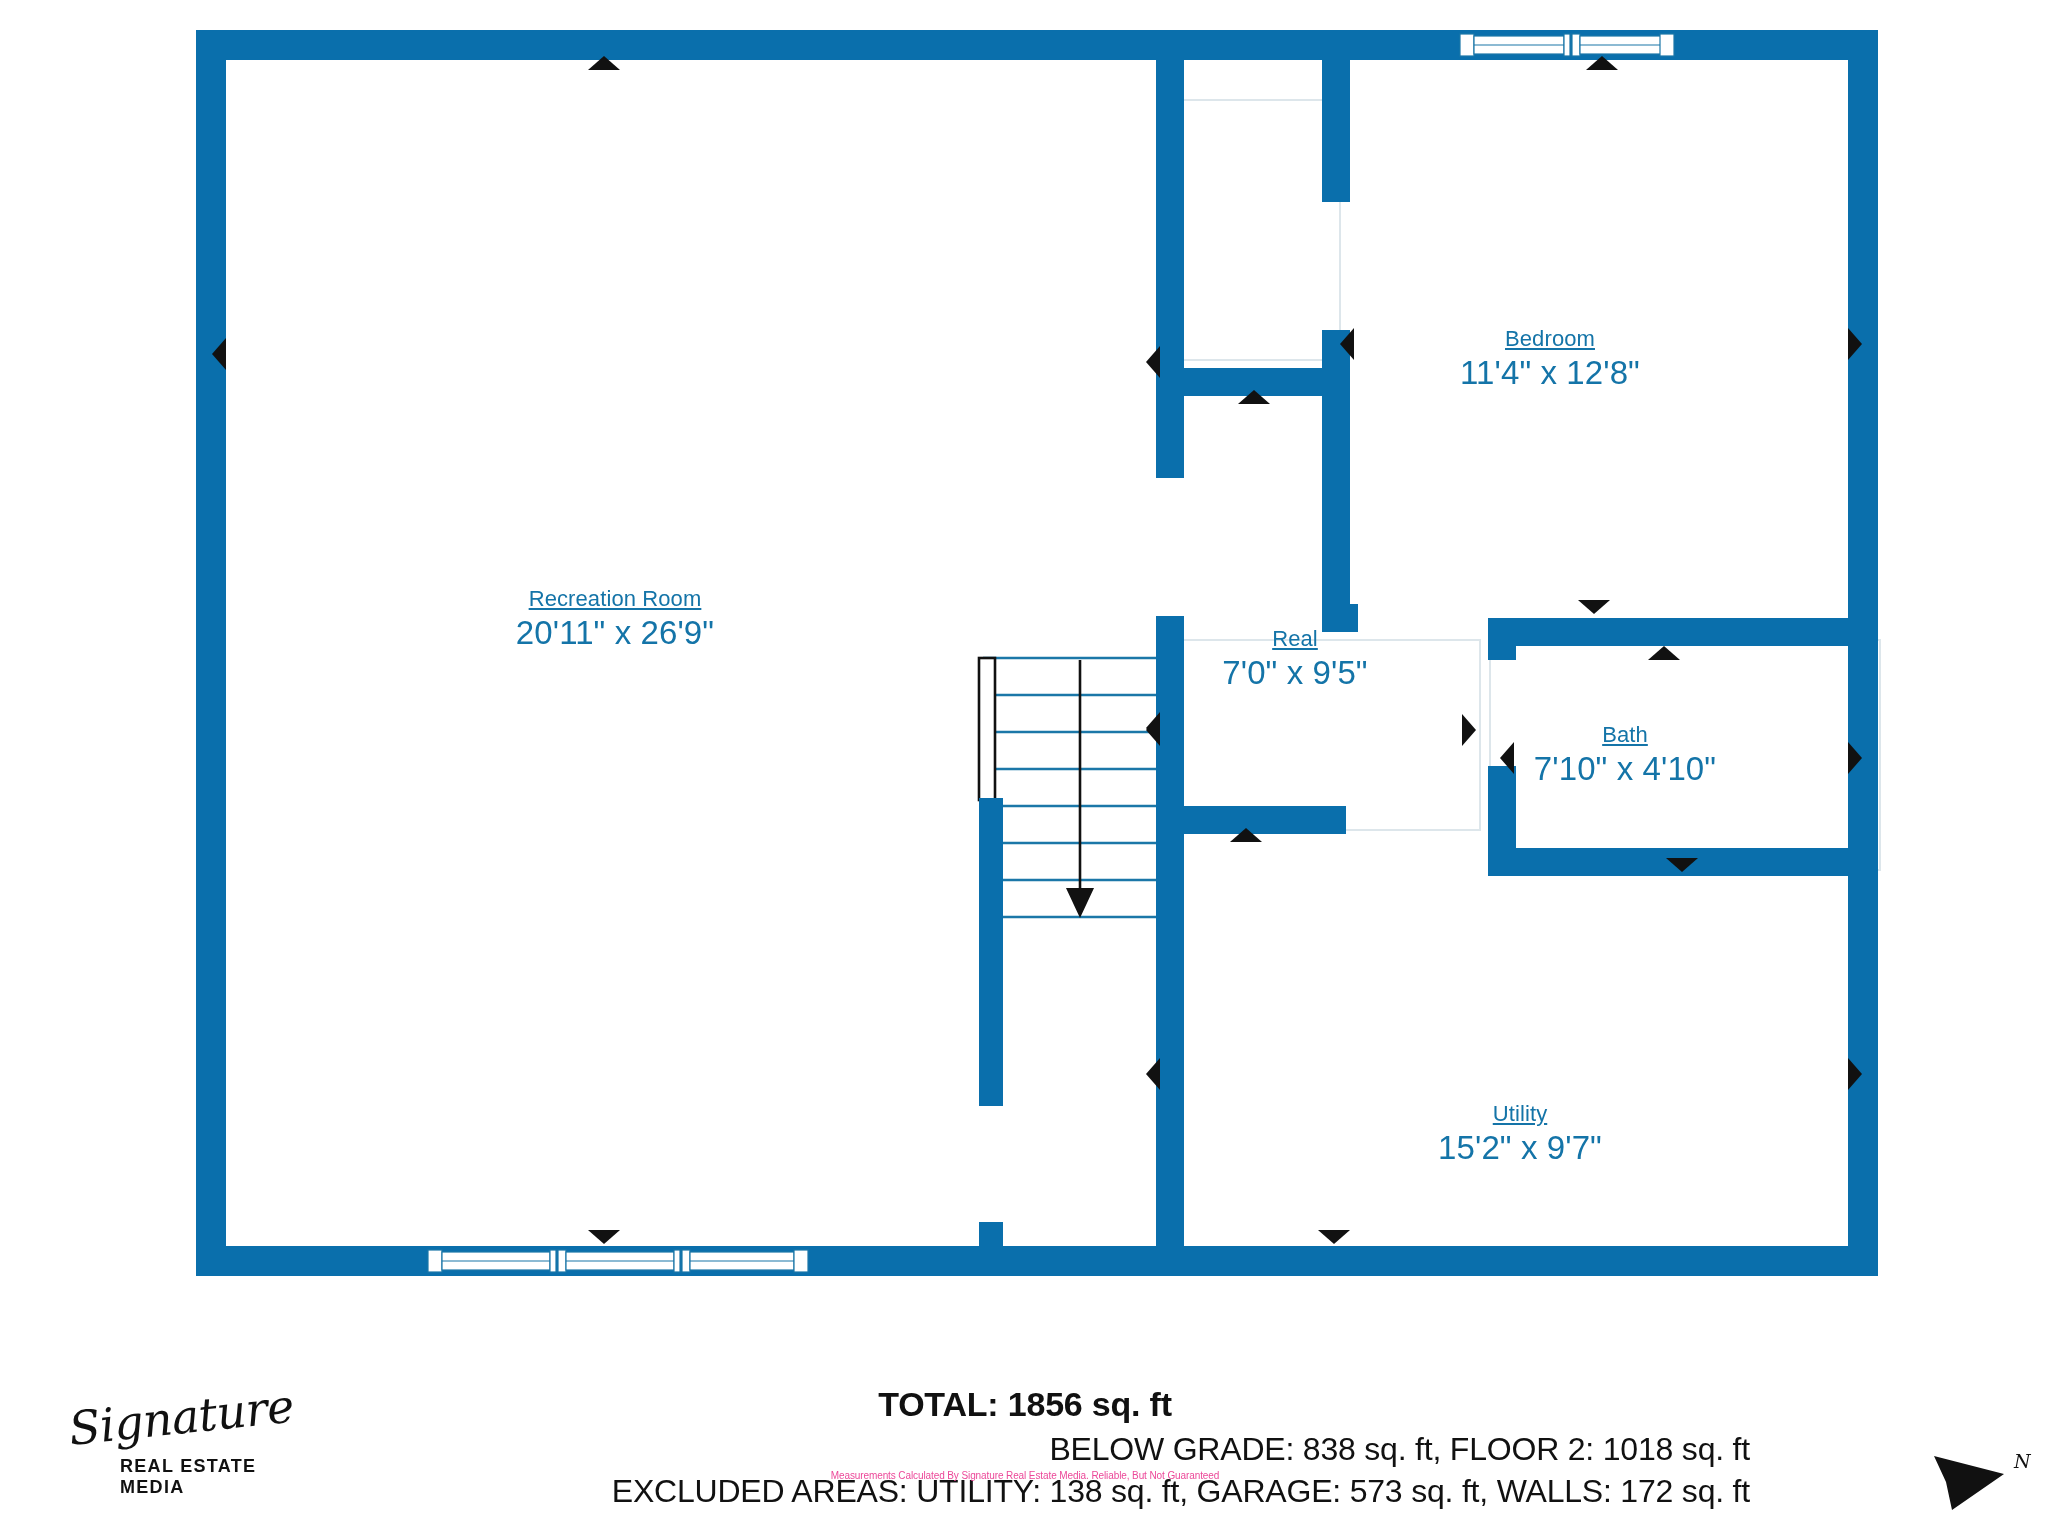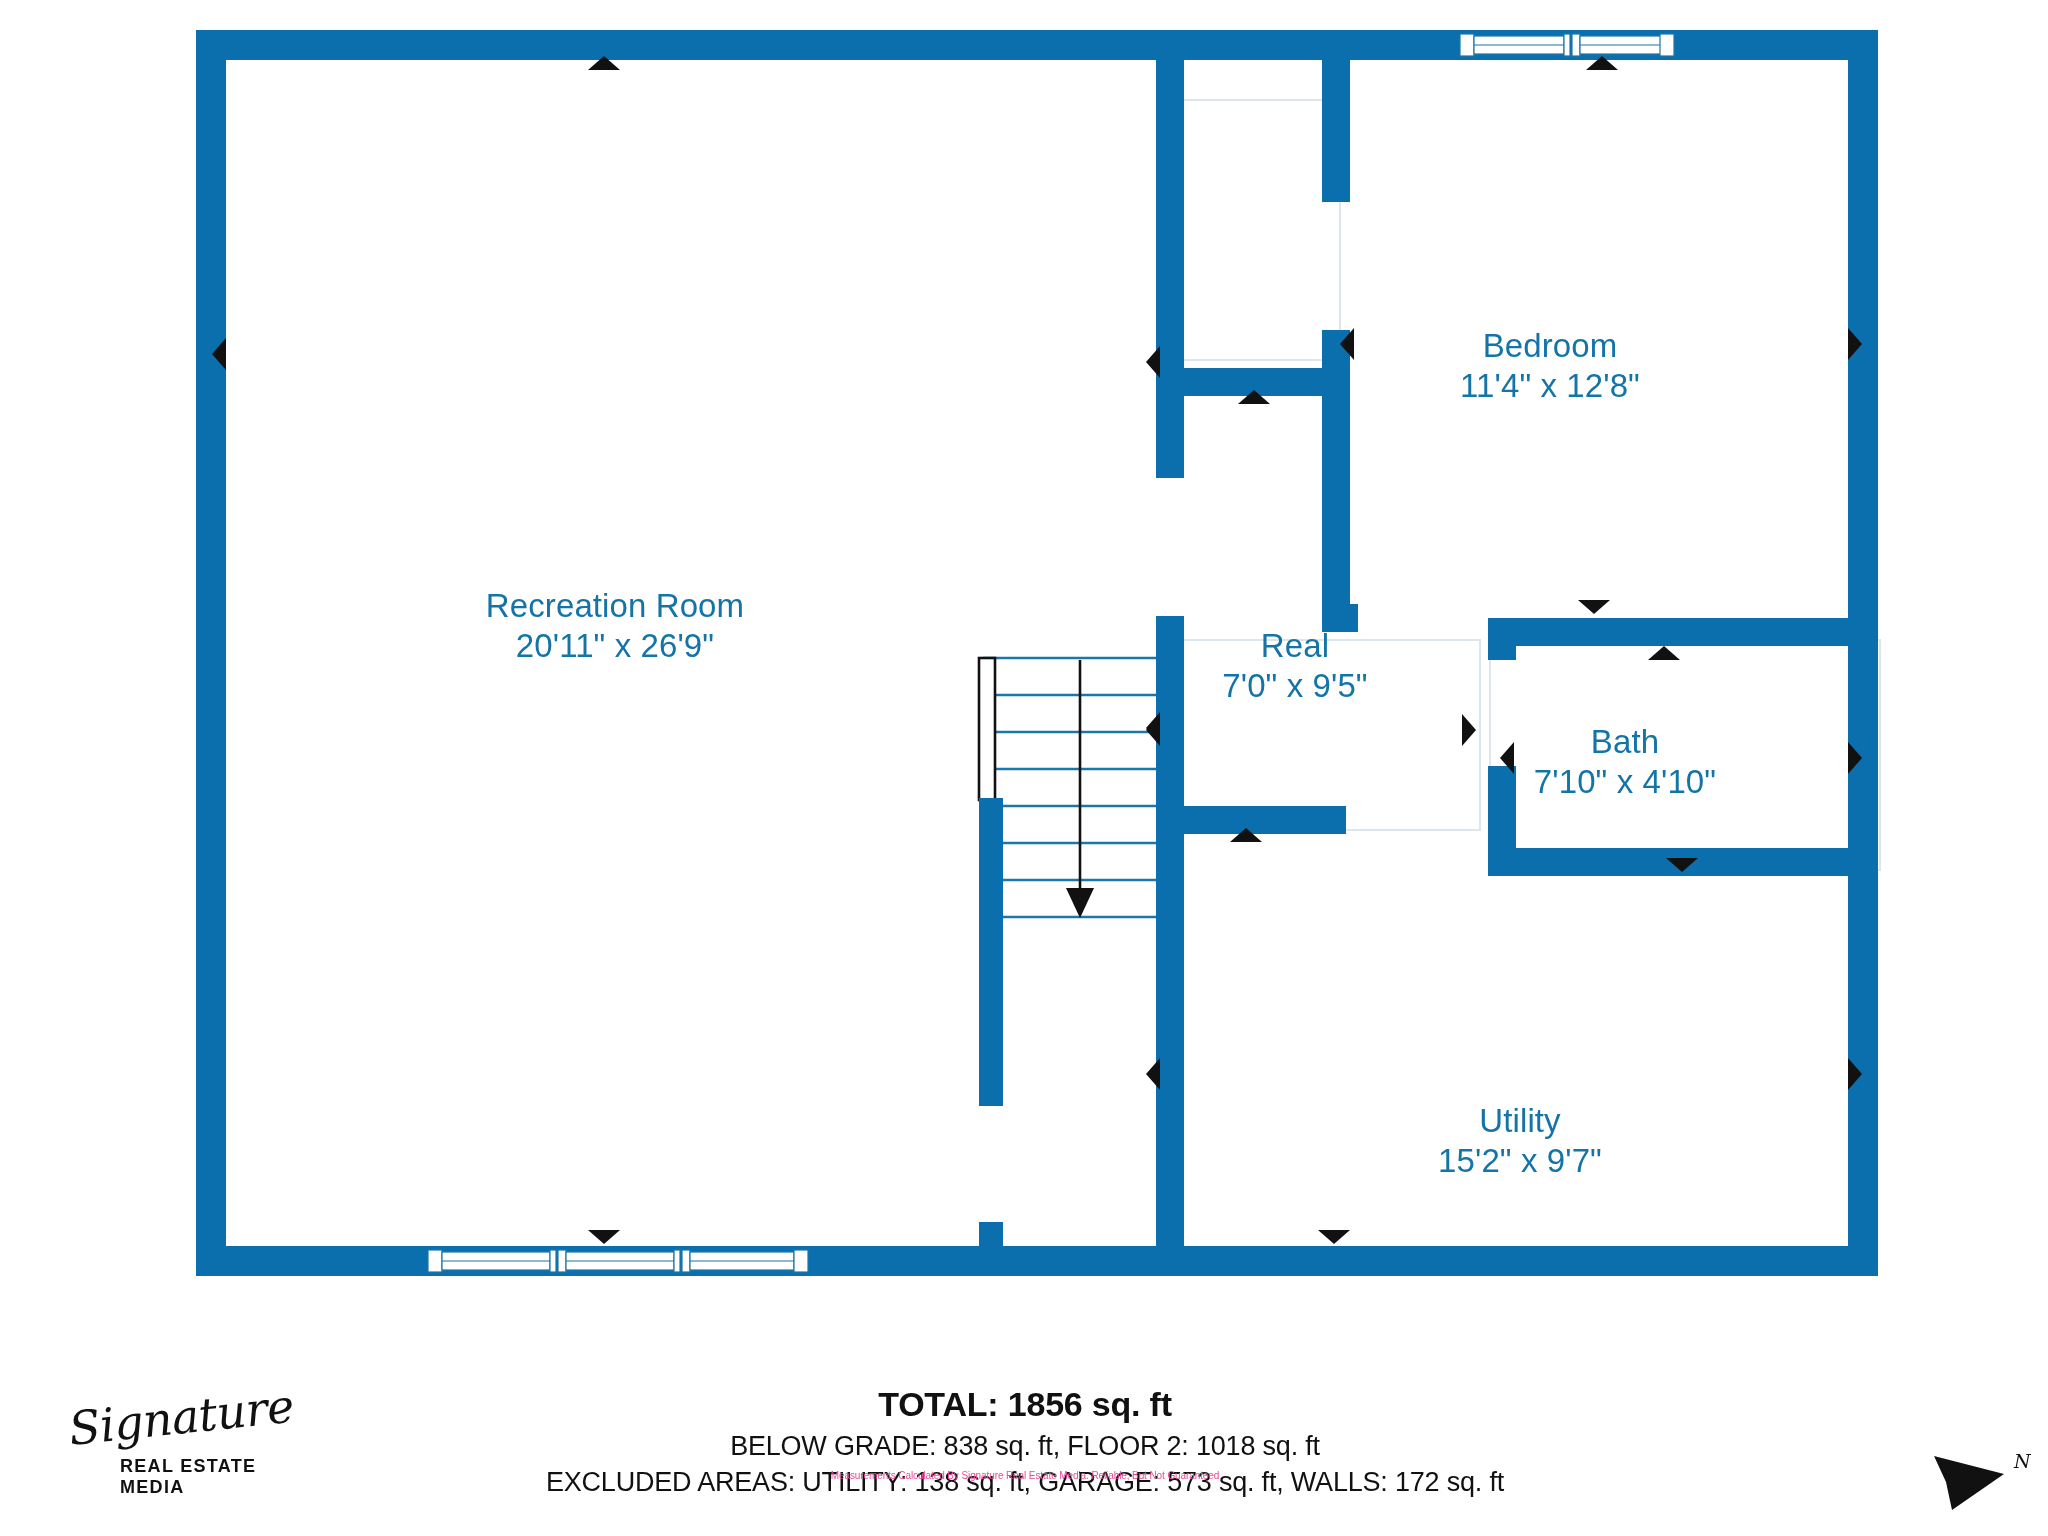--- a/index.html
+++ b/index.html
@@ -37,22 +37,23 @@
     position: absolute;
     text-align: center;
     color: #1474A8;
     font-family: "Liberation Sans", sans-serif;
     line-height: 1.22;
     white-space: nowrap;
     user-select: none;
   }
   .room-label .rl-name {
     display: block;
-    font-size: 33px;
+    font-size: 22px;
     letter-spacing: 0.1px;
+    text-decoration: underline;
   }
   .room-label .rl-dims {
     display: block;
     font-size: 33px;
     letter-spacing: 0.1px;
   }
 
   #label-recreation { left: 405px; top: 586px; width: 420px; }
   #label-bedroom    { left: 1380px; top: 326px; width: 340px; }
   #label-hall       { left: 1170px; top: 626px; width: 250px; }
@@ -78,24 +79,25 @@
   }
   #footer-summary .f-total {
     display: block;
     font-size: 34px;
     font-weight: bold;
     line-height: 1.34;
     letter-spacing: -0.2px;
   }
   #footer-summary .f-line {
     display: block;
-    font-size: 27px;
+    font-size: 32px;
     font-weight: normal;
     line-height: 1.34;
     letter-spacing: -0.2px;
+    text-align: right;
   }
   #footer-disclaimer {
     position: absolute;
     left: 300px;
     top: 1470px;
     width: 1450px;
     text-align: center;
     color: #ec4899;
     font-size: 10px;
     font-family: "Liberation Sans", sans-serif;

